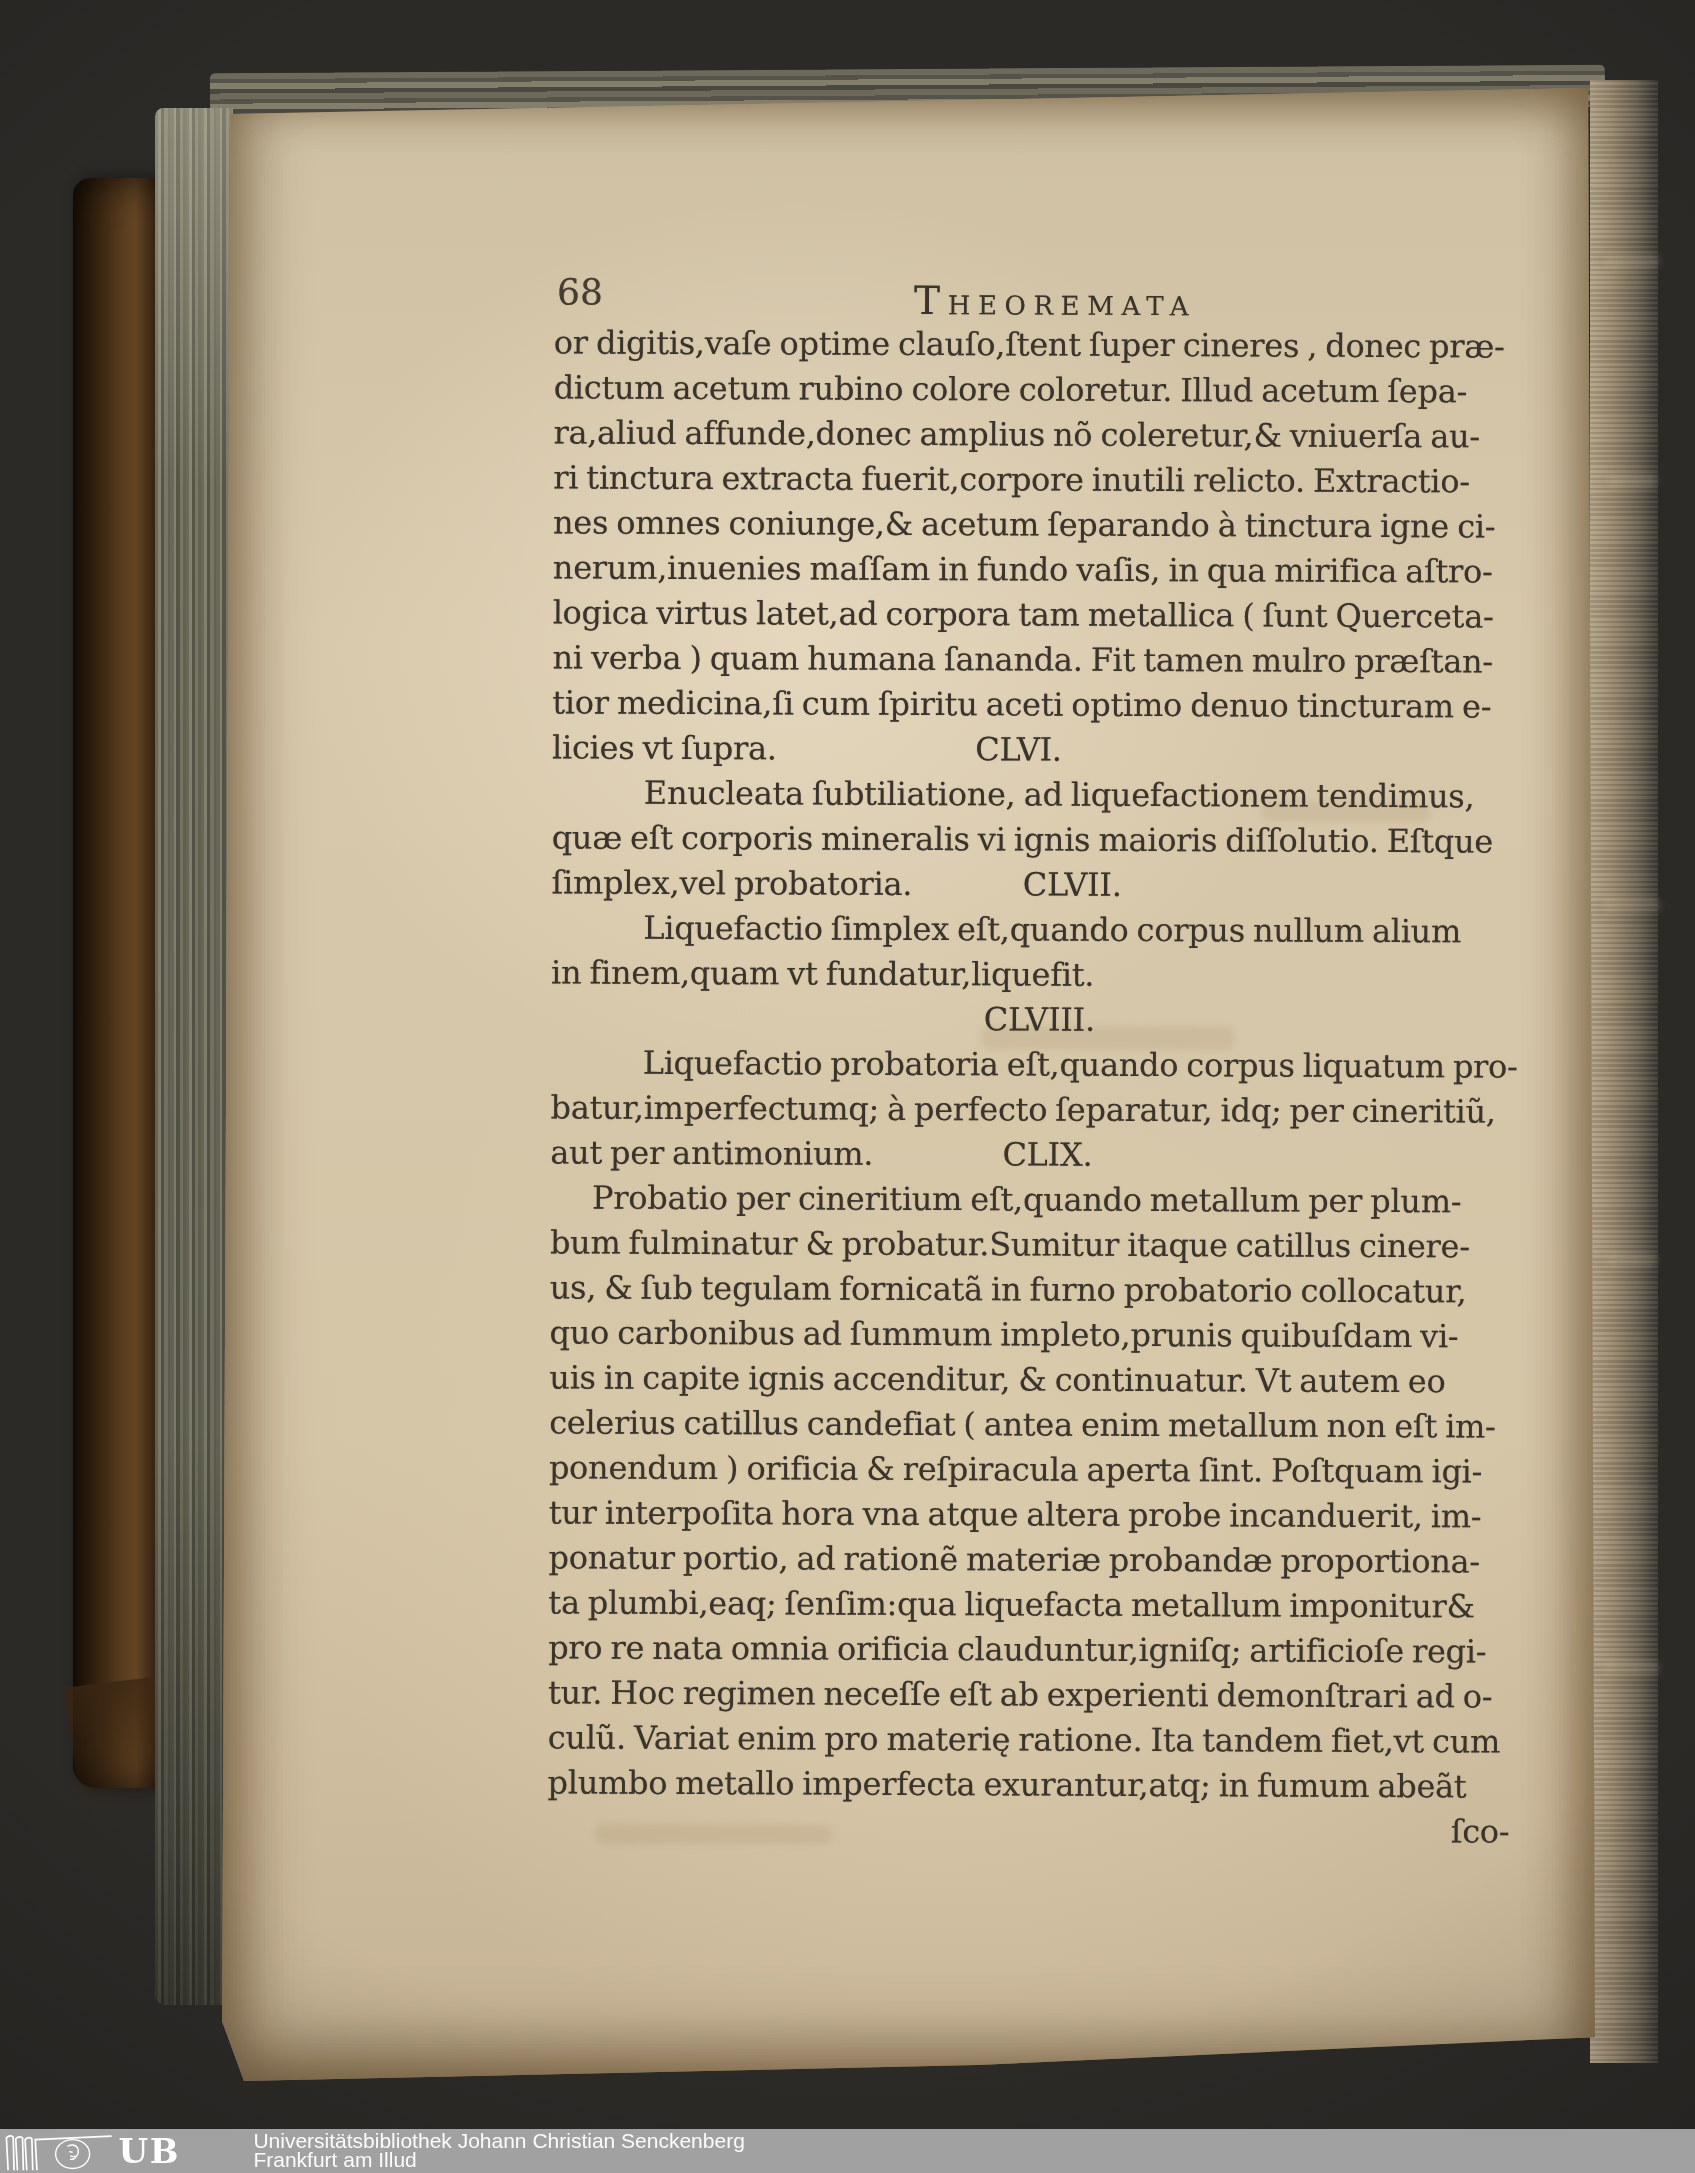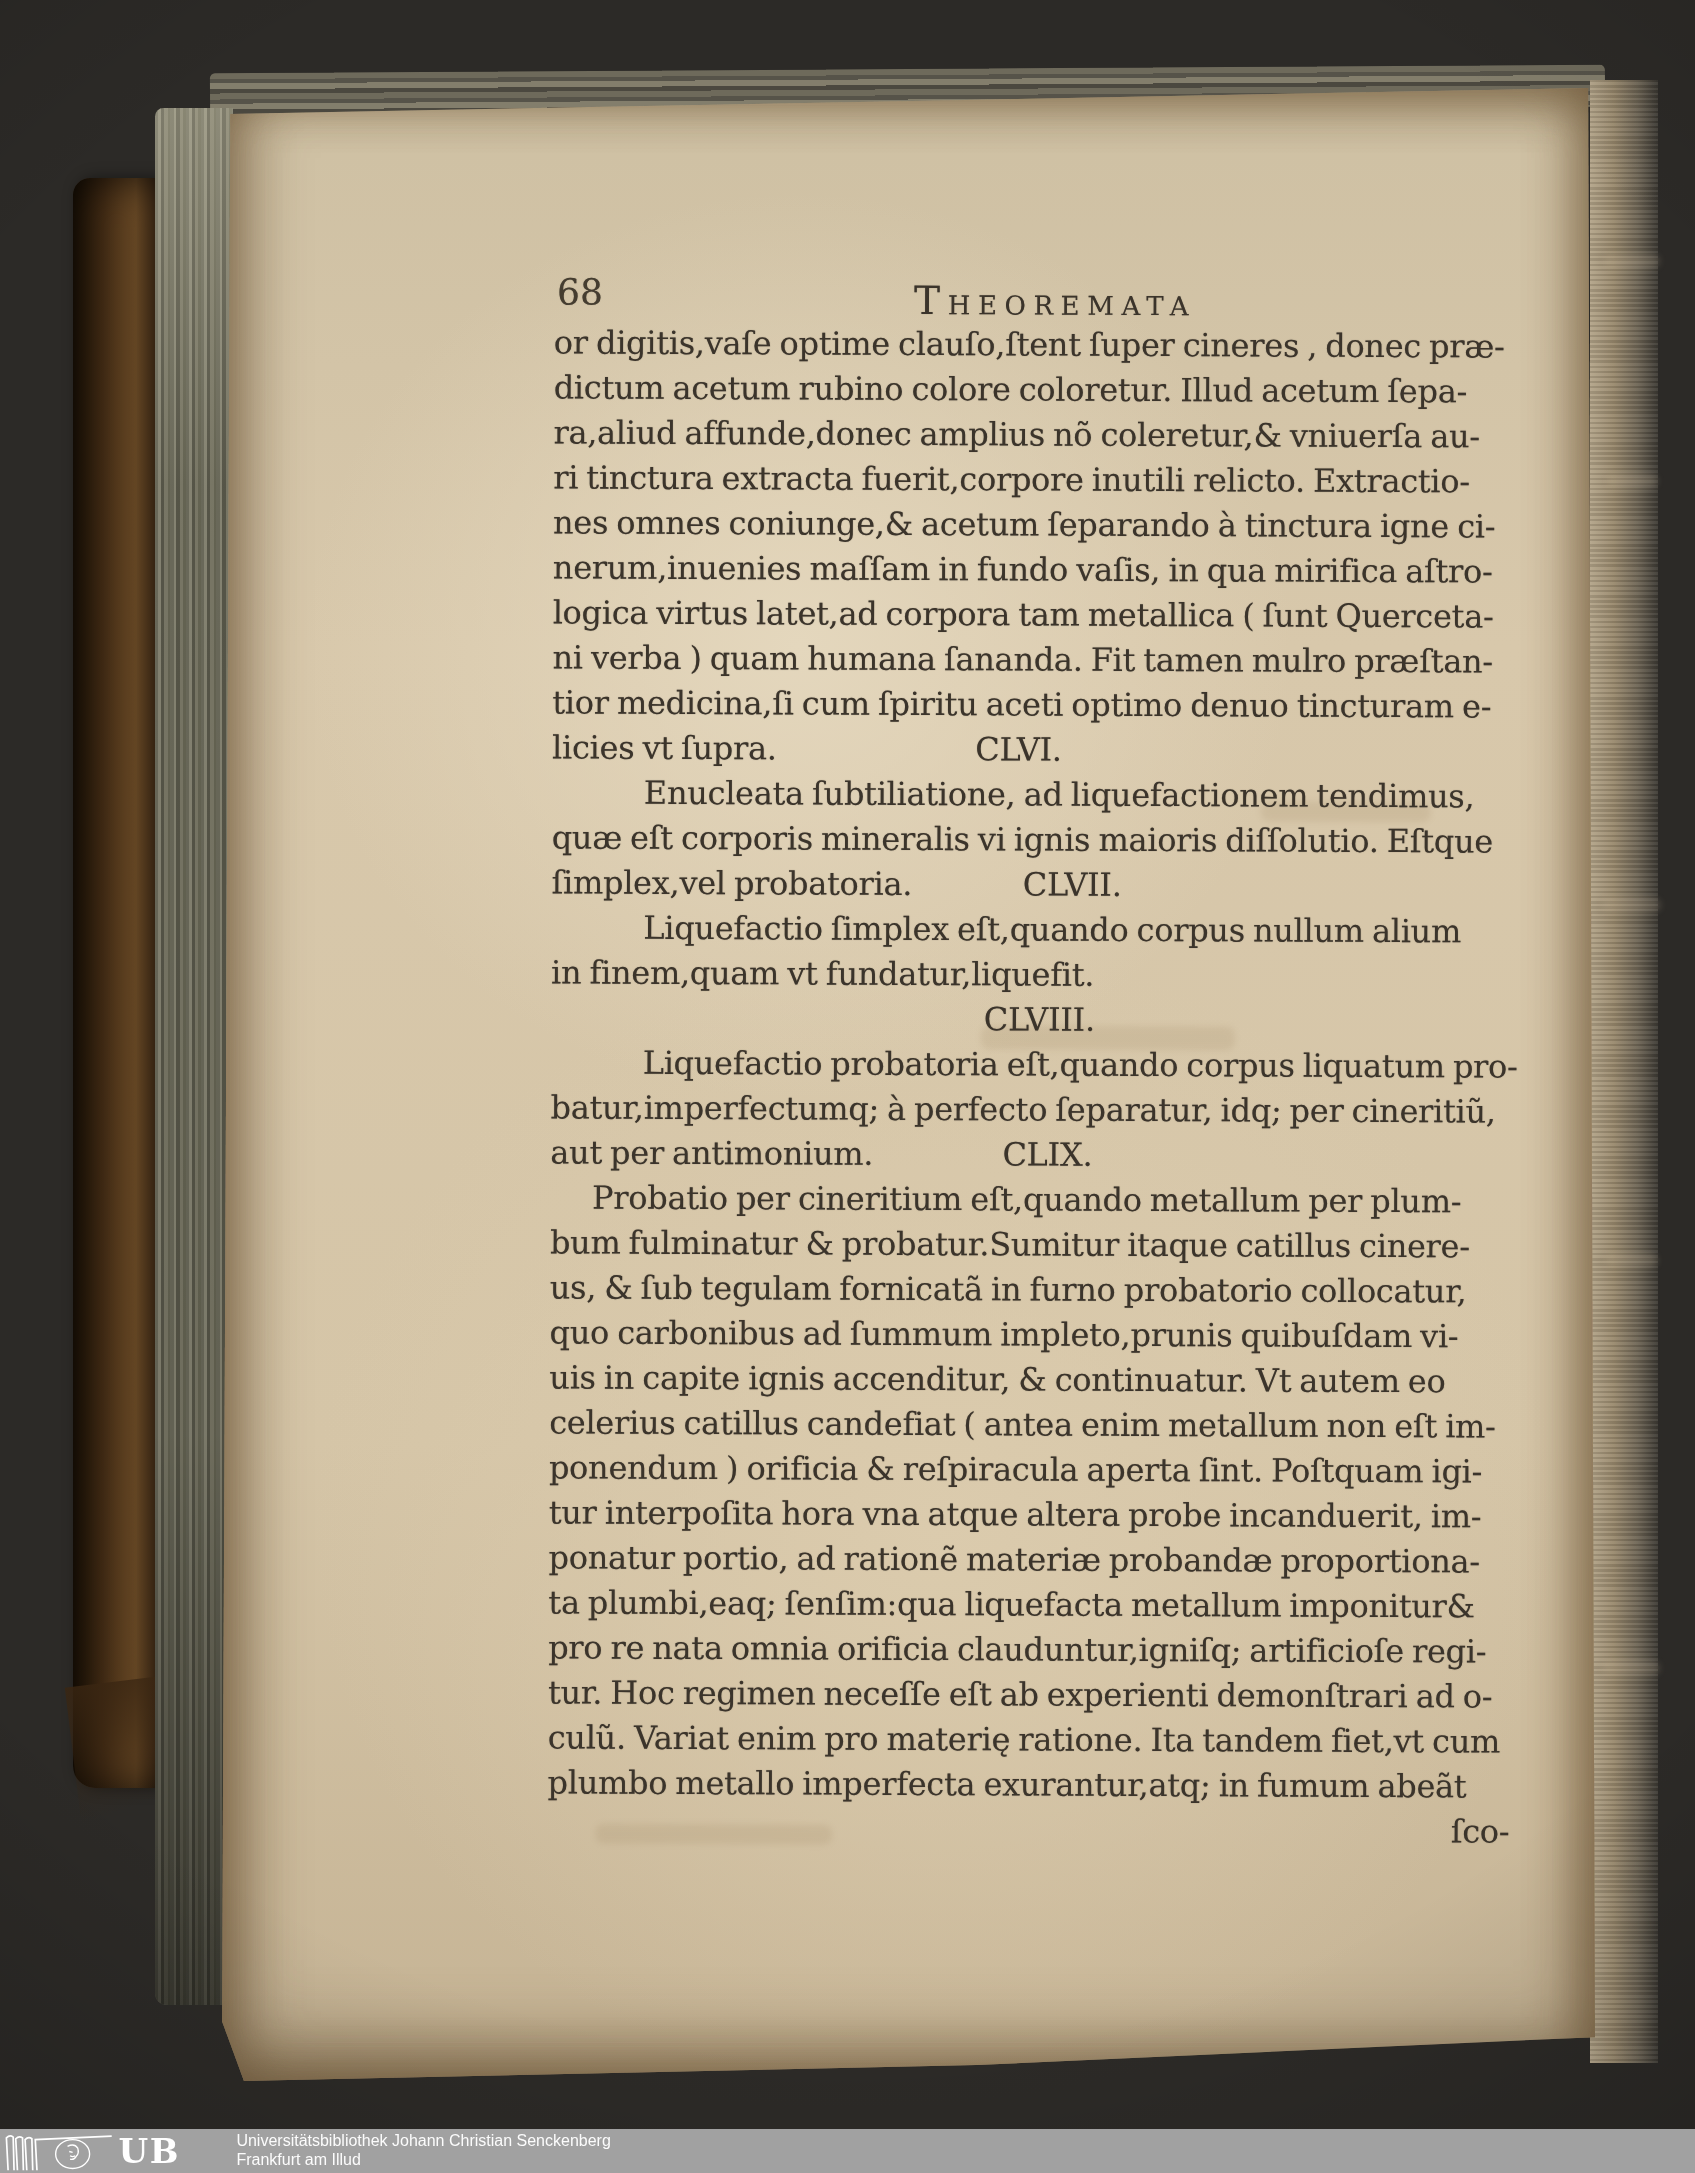--- a/index.html
+++ b/index.html
@@ -55,22 +55,22 @@
   .line{position:relative;height:45px;line-height:45px;font-size:32px;white-space:nowrap;
     letter-spacing:-0.3px;word-spacing:-1.7px;text-shadow:0 0 1px rgba(59,52,43,0.5);}
   .line.right{text-align:right;}
   .line .sec{position:absolute;top:0;}
   
   .wm-bar{position:absolute;left:0;bottom:0;width:1695px;height:44px;background:#a1a1a1;
     display:flex;align-items:center;z-index:5;}
   .wm-logo{position:relative;width:214px;height:41px;margin-left:3.4px;flex:0 0 auto;}
   .wm-ub{position:absolute;left:115px;top:0px;font-family:"DejaVu Serif",serif;font-weight:bold;
     font-size:34px;line-height:41px;color:#ffffff;letter-spacing:1.7px;}
-  .wm-text{margin-left:19px;font-family:"Liberation Sans",sans-serif;color:#fcfcfc;
-    font-size:16px;line-height:18.6px;}
+  .wm-text{margin-left:36px;font-family:"Liberation Sans",sans-serif;color:#fcfcfc;
+    font-size:21px;line-height:18.6px;}
 </style>
 </head>
 <body>
 
 <div class="stage" style="background: rgb(44, 42, 39);">
 
   <div class="top-edges"></div>
   <div class="spine"></div>
   <div class="spine-fade"></div>
   <div class="edge-stack"></div>

